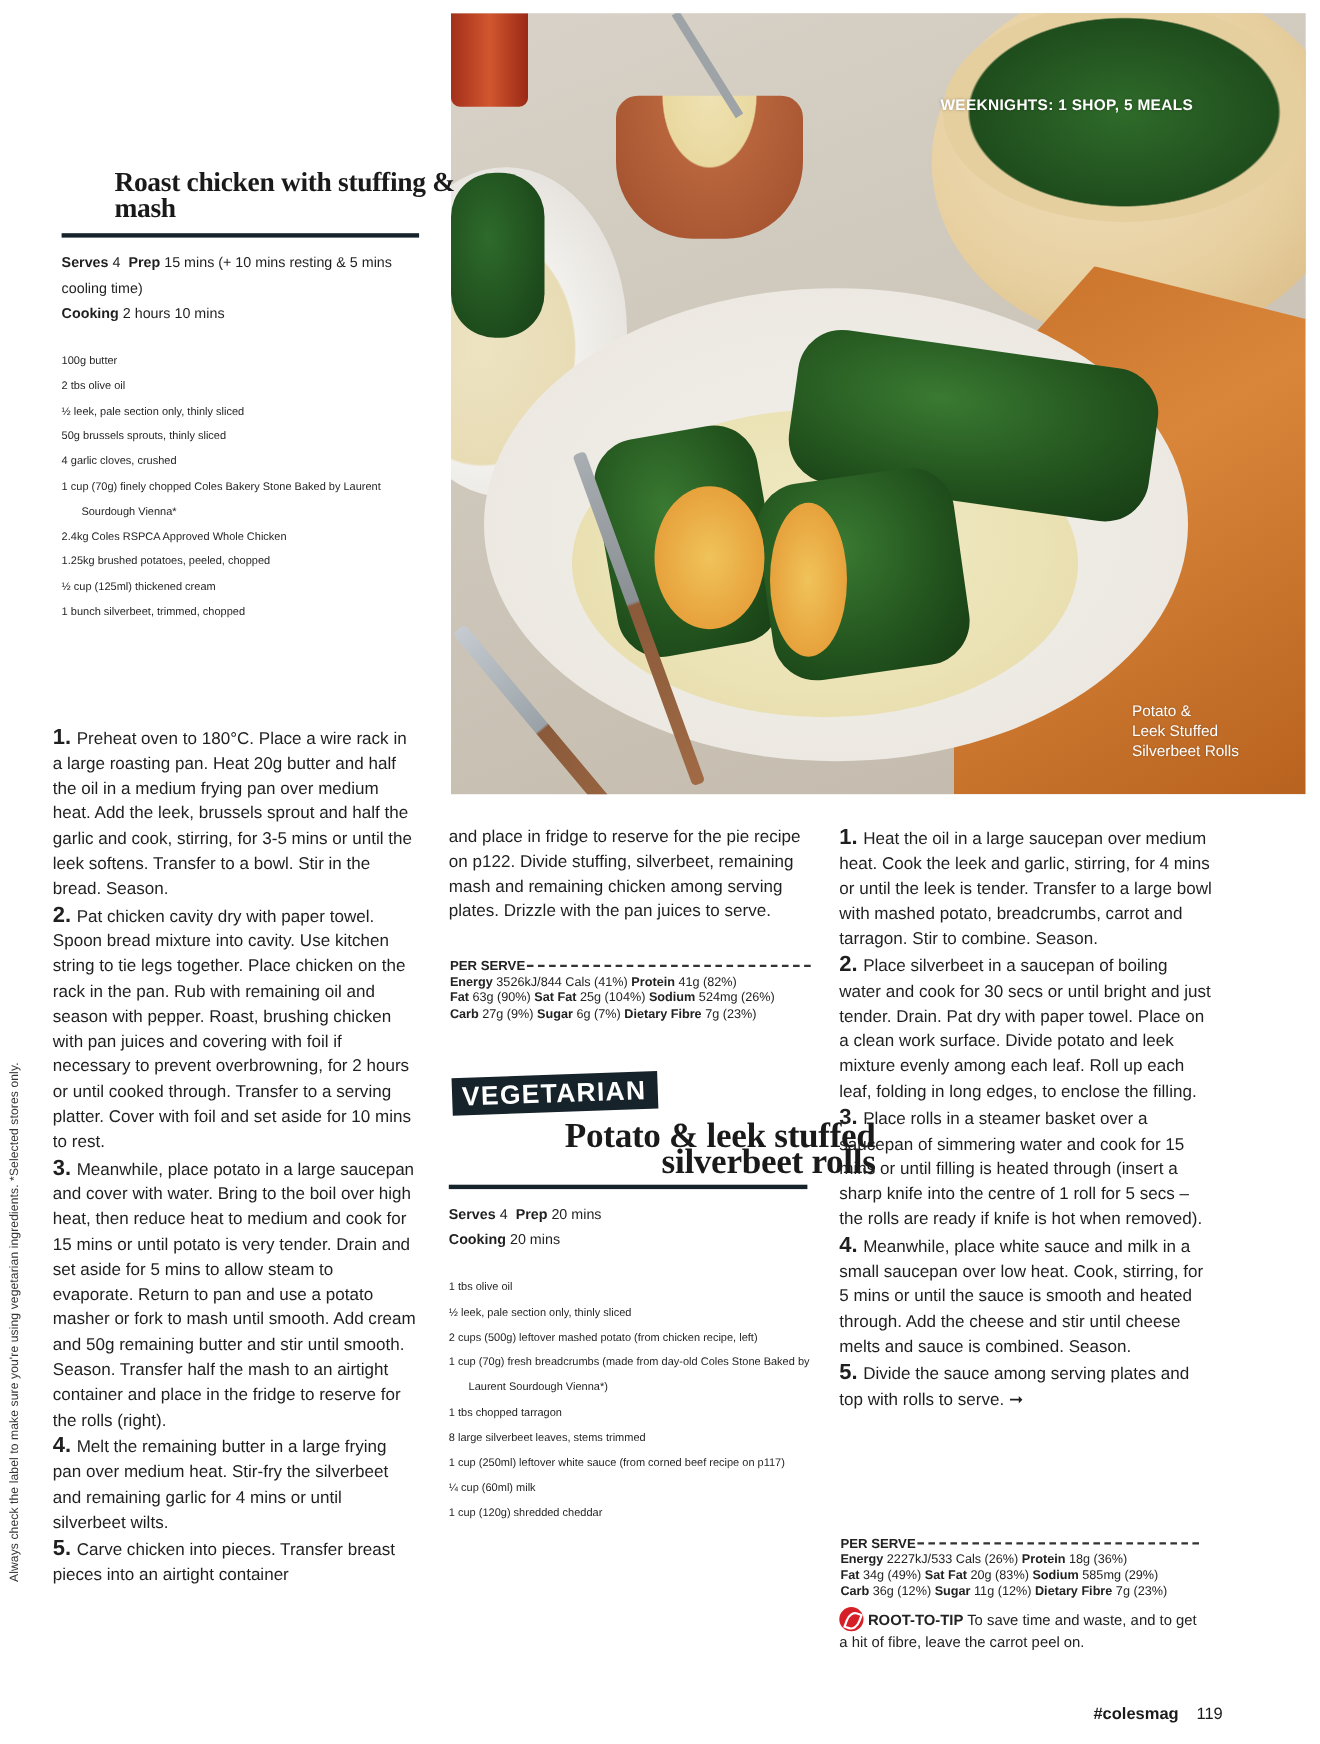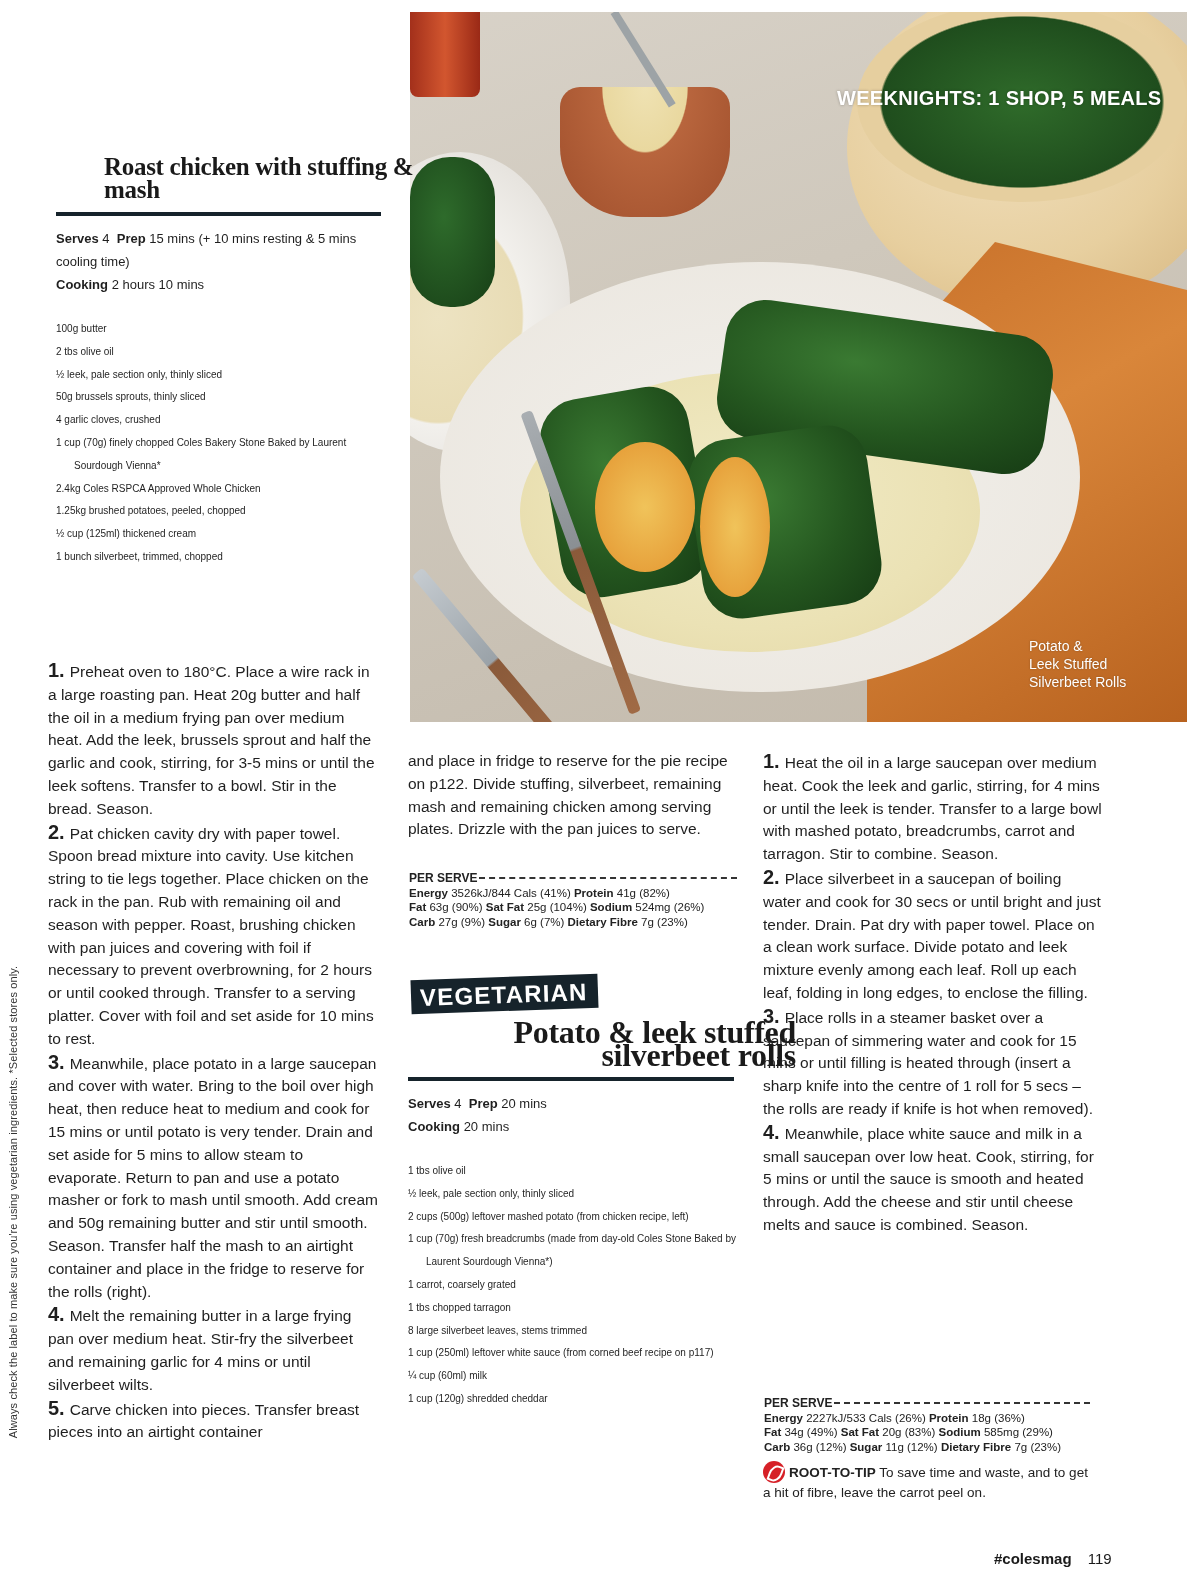--- a/index.html
+++ b/index.html
@@ -37,21 +37,21 @@
   .photo .roll { position: absolute; border-radius: 40px; background: radial-gradient(ellipse at 40% 35%, #3a7a32 0%, #24561f 55%, #163b14 100%); }
   .photo .roll.r1 { left: 310px; top: 305px; width: 330px; height: 140px; transform: rotate(8deg); }
   .photo .roll.r2 { left: 140px; top: 380px; width: 150px; height: 200px; transform: rotate(-10deg); }
   .photo .roll.r3 { left: 285px; top: 420px; width: 180px; height: 180px; transform: rotate(-8deg); }
   .photo .filling { position: absolute; border-radius: 50%; background: radial-gradient(ellipse at 50% 50%, #f0c35a 0%, #e7a23c 70%, #d98a2c 100%); }
   .photo .filling.f1 { left: 185px; top: 430px; width: 100px; height: 130px; }
   .photo .filling.f2 { left: 290px; top: 445px; width: 70px; height: 140px; }
   .photo .fork { position: absolute; left: 110px; top: 400px; width: 12px; height: 320px; background: linear-gradient(180deg,#a9aeb2 0%,#8a8f93 45%,#8a5a3a 46%,#a06a45 100%); transform: rotate(-20deg); transform-origin: top; border-radius: 4px; }
   .photo .knife { position: absolute; left: 0; top: 560px; width: 14px; height: 260px; background: linear-gradient(180deg,#c5cbd0 0%,#9aa2a8 45%,#8a5a3a 46%,#a06a45 100%); transform: rotate(-40deg); transform-origin: top; border-radius: 4px; }
 
-  .photo-header { position: absolute; left: 837px; top: 87px; font-size: 20px; font-weight: 700; color: #ffffff; letter-spacing: 0.3px; text-shadow: 0 0 3px rgba(0,0,0,0.3); }
+  .photo-header { position: absolute; left: 855px; top: 87px; font-size: 14px; font-weight: 700; color: #ffffff; letter-spacing: 0.3px; text-shadow: 0 0 3px rgba(0,0,0,0.3); }
   .photo-caption { position: absolute; left: 1029px; top: 637px; font-size: 14px; line-height: 18px; color: #ffffff; text-shadow: 0 0 2px rgba(0,0,0,0.3); }
   .photo-caption div { white-space: nowrap; }
 
   
   .title-serif { font-family: "Liberation Serif", "DejaVu Serif", serif; font-weight: 700; color: #1a1a1a; letter-spacing: -0.3px; margin-left: 48px; }
   .r1-title { position: absolute; left: 56px; top: 155px; width: 330px; font-size: 25px; line-height: 23px; }
   .rule { position: absolute; height: 4px; background: #16232b; }
   .r1-rule { left: 56px; top: 212px; width: 325px; }
 
   .meta { font-size: 13px; line-height: 23px; color: #1f1f1f; }
@@ -183,32 +183,32 @@
   <b>Prep</b>
   <span>20 mins</span><br>
   <b>Cooking</b>
   <span>20 mins</span>
 </div>
 <div class="ingredients r2-ing">
   <div class="ing">1 tbs olive oil</div>
   <div class="ing">½ leek, pale section only, thinly sliced</div>
   <div class="ing">2 cups (500g) leftover mashed potato (from chicken recipe, left)</div>
   <div class="ing">1 cup (70g) fresh breadcrumbs (made from day-old Coles Stone Baked by Laurent Sourdough Vienna*)</div>
-  <div class="ing">1 carrot, coarsely grated</div>
   <div class="ing">1 tbs chopped tarragon</div>
   <div class="ing">8 large silverbeet leaves, stems trimmed</div>
   <div class="ing">1 cup (250ml) leftover white sauce (from corned beef recipe on p117)</div>
   <div class="ing">¼ cup (60ml) milk</div>
   <div class="ing">1 cup (120g) shredded cheddar</div>
 </div>
 <div class="method r2-method">
   <div><span class="num">1.</span><span>Heat the oil in a large saucepan over medium heat. Cook the leek and garlic, stirring, for 4 mins or until the leek is tender. Transfer to a large bowl with mashed potato, breadcrumbs, carrot and tarragon. Stir to combine. Season.</span></div>
   <div><span class="num">2.</span><span>Place silverbeet in a saucepan of boiling water and cook for 30 secs or until bright and just tender. Drain. Pat dry with paper towel. Place on a clean work surface. Divide potato and leek mixture evenly among each leaf. Roll up each leaf, folding in long edges, to enclose the filling.</span></div>
   <div><span class="num">3.</span><span>Place rolls in a steamer basket over a saucepan of simmering water and cook for 15 mins or until filling is heated through (insert a sharp knife into the centre of 1 roll for 5 secs – the rolls are ready if knife is hot when removed).</span></div>
   <div><span class="num">4.</span><span>Meanwhile, place white sauce and milk in a small saucepan over low heat. Cook, stirring, for 5 mins or until the sauce is smooth and heated through. Add the cheese and stir until cheese melts and sauce is combined. Season.</span></div>
+  <div><span class="num">5.</span><span>Divide the sauce among serving plates and top with rolls to serve.</span> <span class="arrow">➞</span></div>
 </div>
 <div class="nutrition r2-nutri">
   <div class="head">
       <span>PER SERVE</span>
       <span class="dash"></span>
     </div>
   <div class="row">
     <b>Energy</b> <span>2227kJ/533 Cals (26%)</span>
     <b>Protein</b> <span>18g (36%)</span>
   </div>

